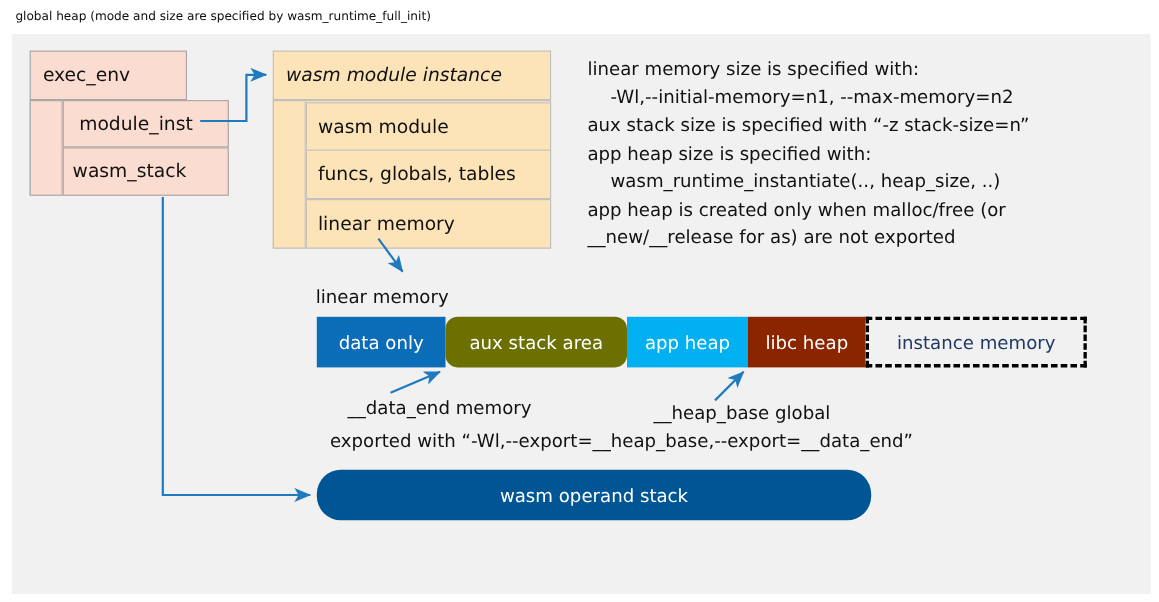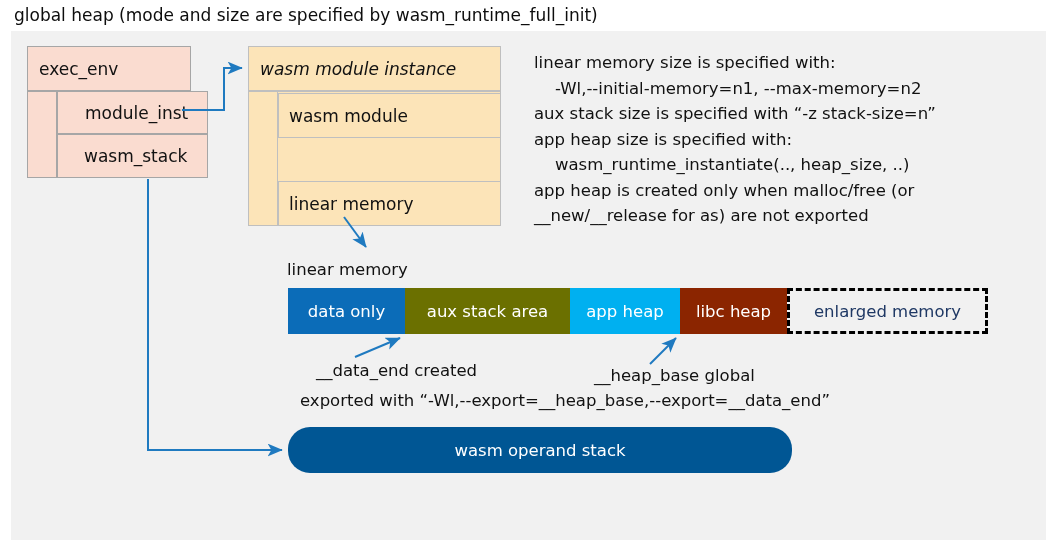--- a/index.html
+++ b/index.html
@@ -13,46 +13,46 @@
     font-family: "DejaVu Sans", "Liberation Sans", sans-serif;
     overflow: hidden;
   }
   #root { position: absolute; left: 0; top: 0; width: 1054px; height: 547px; }
 
   .abs { position: absolute; box-sizing: border-box; }
 
   
   #title {
     left: 14px; top: 3px; width: 760px; height: 24px;
-    font-size: 17px; color: #0d0d0d; line-height: 24px;
+    font-size: 11px; color: #0d0d0d; line-height: 24px;
     white-space: nowrap;
   }
 
   
   #canvas {
     left: 11px; top: 31px; width: 1035px; height: 509px;
     background: #f1f1f1;
   }
 
   
   .struct { position: absolute; box-sizing: border-box; }
   .struct .row {
     position: absolute; box-sizing: border-box;
     display: flex; align-items: center;
     font-size: 17px; color: #111;
   }
 
   
   #exec-env-box { left: 27px; top: 46px; width: 181px; height: 132px; }
   .peach { background: #fadcd0; border: 1px solid #a6a6a6; }
-  #exec-env-head { left: 0; top: 0; width: 164px; height: 45px; padding-left: 11px; }
+  #exec-env-head { left: 0; top: 0; width: 143px; height: 45px; padding-left: 11px; }
   #exec-env-body { left: 0; top: 45px; width: 181px; height: 87px; }
   #exec-env-gutter { left: 0; top: 45px; width: 30px; height: 87px; }
-  #row-module-inst { left: 30px; top: 45px; width: 151px; height: 43px; padding-left: 27px; }
-  #row-wasm-stack  { left: 30px; top: 88px; width: 151px; height: 44px; padding-left: 26px; align-items: center; }
+  #row-module-inst { left: 30px; top: 45px; width: 151px; height: 43px; padding-left: 14px; }
+  #row-wasm-stack  { left: 30px; top: 88px; width: 151px; height: 44px; padding-left: 8px; align-items: center; }
 
   
   #module-box { left: 248px; top: 46px; width: 253px; height: 180px; }
   .cream { background: #fce4b8; border: 1px solid #bfbfbf; }
   #module-head { left: 0; top: 0; width: 253px; height: 45px; padding-left: 11px; font-style: italic; }
   #module-body { left: 0; top: 45px; width: 253px; height: 135px; }
   #module-gutter { left: 0; top: 45px; width: 30px; height: 135px; }
   #row-wasm-module  { left: 30px; top: 47px;  width: 223px; height: 45px; padding-left: 10px; }
   #row-funcs        { left: 30px; top: 90px;  width: 223px; height: 45px; padding-left: 10px; }
   #row-linear-mem   { left: 30px; top: 135px; width: 223px; height: 45px; padding-left: 10px; }
@@ -136,53 +136,56 @@
 
   <div class="struct" id="module-box">
     <div class="row cream" id="module-head">
       <span>wasm module instance</span>
     </div>
     <div class="row cream" id="module-body"></div>
     <div class="row cream" id="module-gutter"></div>
     <div class="row cream" id="row-wasm-module">
       <span>wasm module</span>
     </div>
+    <div class="row cream" id="row-funcs">
+      <span>funcs, globals, tables</span>
+    </div>
     <div class="row cream" id="row-linear-mem">
       <span>linear memory</span>
     </div>
   </div>
 
   <div class="abs" id="notes">linear memory size is specified with:
     -Wl,--initial-memory=n1, --max-memory=n2
 aux stack size is specified with “-z stack-size=n”
 app heap size is specified with:
     wasm_runtime_instantiate(.., heap_size, ..)
 app heap is created only when malloc/free (or
 __new/__release for as) are not exported</div>
 
   <div class="abs" id="linear-mem-label">linear memory</div>
   <div class="abs" id="mem-bar" style="width: 700px;">
       <div class="seg" style="left: 0px; width: 117px; background: rgb(11, 108, 184);">
         <span>data only</span>
       </div>
-      <div class="seg" style="left: 117px; width: 165px; background: rgb(107, 112, 0);">
+      <div class="seg" style="left: 117px; width: 165px; background: rgb(107, 112, 0); border-radius: 11px;">
         <span>aux stack area</span>
       </div>
       <div class="seg" style="left: 282px; width: 110px; background: rgb(0, 176, 240);">
         <span>app heap</span>
       </div>
       <div class="seg" style="left: 392px; width: 107px; background: rgb(139, 37, 0);">
         <span>libc heap</span>
       </div>
       <div class="seg dashed" style="left: 499px; width: 201px;">
-        <span>enlarged memory</span>
-      </div>
-    </div>
-
-  <div class="abs" id="ann-data-end">__data_end created</div>
+        <span>instance memory</span>
+      </div>
+    </div>
+
+  <div class="abs" id="ann-data-end">__data_end memory</div>
   <div class="abs" id="ann-heap-base">__heap_base global</div>
   <div class="abs" id="ann-exported">exported with “-Wl,--export=__heap_base,--export=__data_end”</div>
 
   <div class="abs" id="operand-stack">
     <span>wasm operand stack</span>
   </div>
 
   <svg id="wires" viewBox="0 0 1054 547" xmlns="http://www.w3.org/2000/svg">
     <defs>
       <marker id="ah" markerWidth="9" markerHeight="9" refX="7.2" refY="3.2" orient="auto" markerUnits="strokeWidth">

